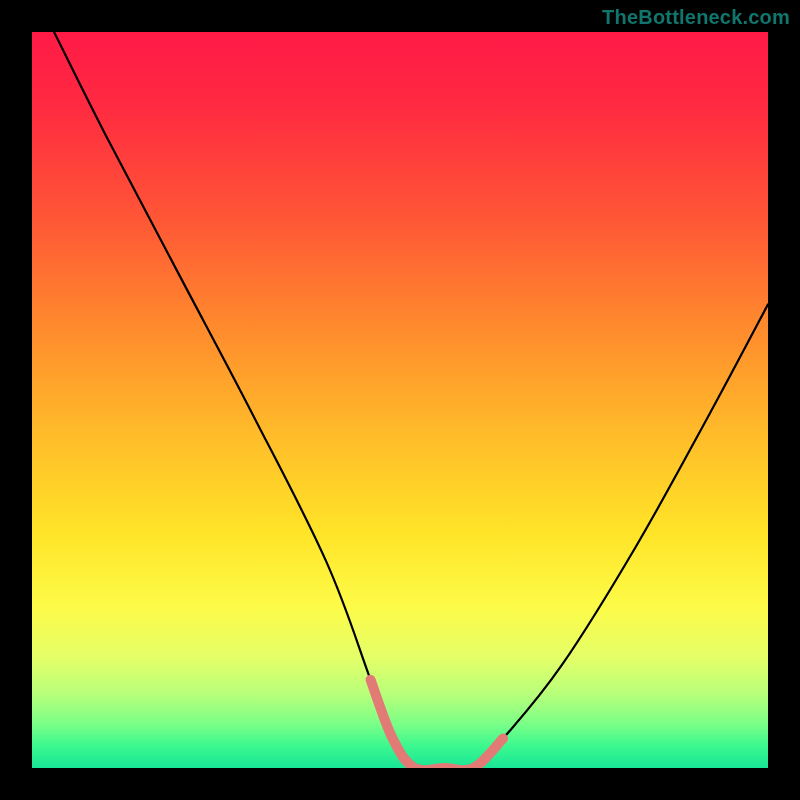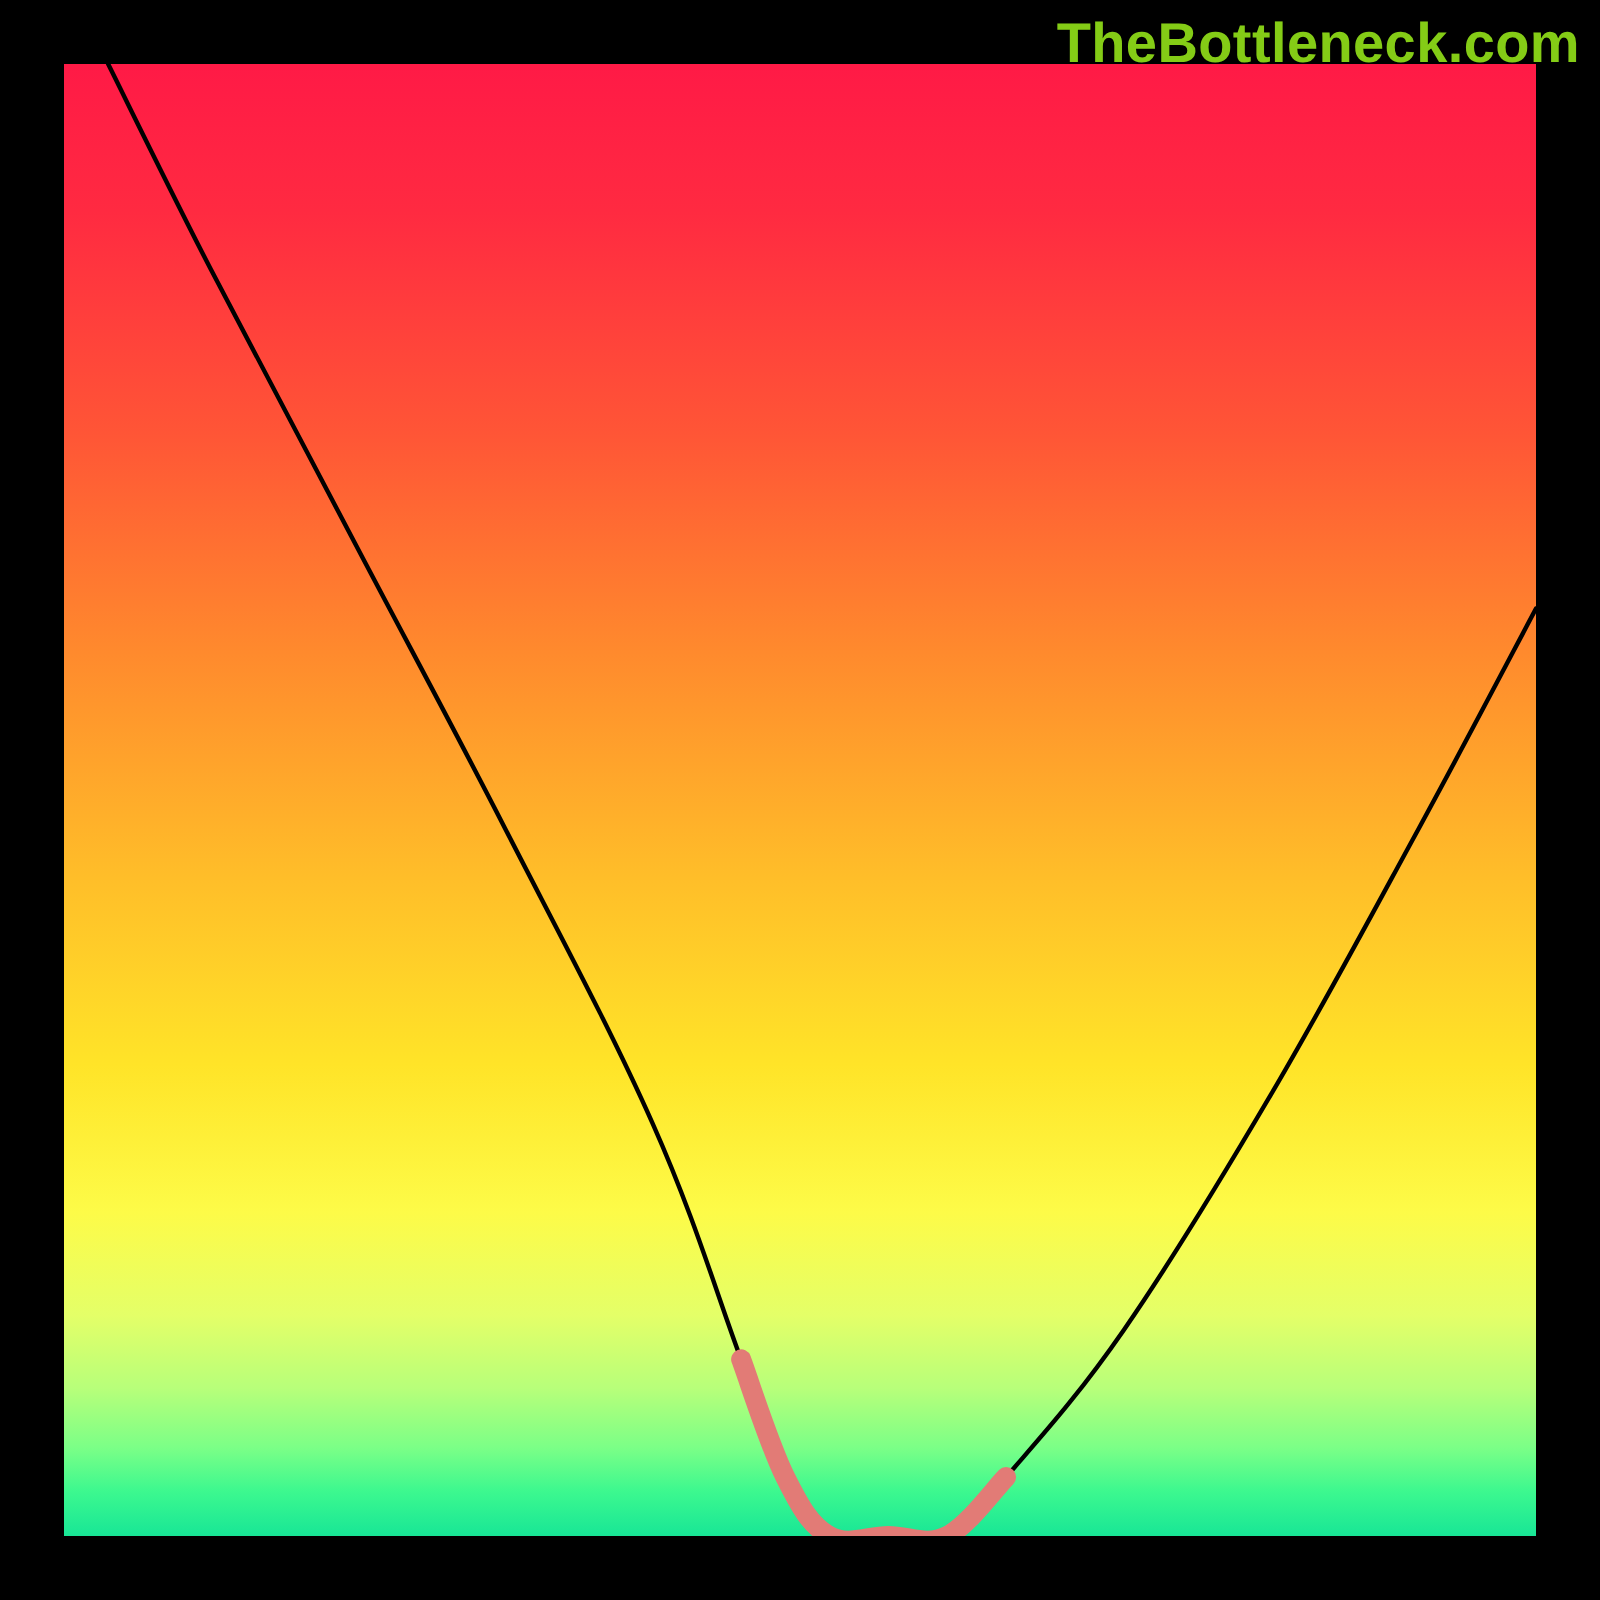--- a/index.html
+++ b/index.html
@@ -38,23 +38,23 @@
       #7bff87 94%,
       #3cf88f 97%,
       #18e696 100%
     );
   }
   .watermark {
     position: absolute;
     top: 6px;
     right: 10px;
     font-family: Arial, Helvetica, sans-serif;
-    font-size: 28px;
+    font-size: 20px;
     font-weight: 600;
-    color: #84cc16;
+    color: #0f766e;
     letter-spacing: 0.2px;
     user-select: none;
     margin-left: 48px;
   }
   svg.curve {
     position: absolute;
     left: 0;
     top: 0;
     width: 736px;
     height: 736px;

